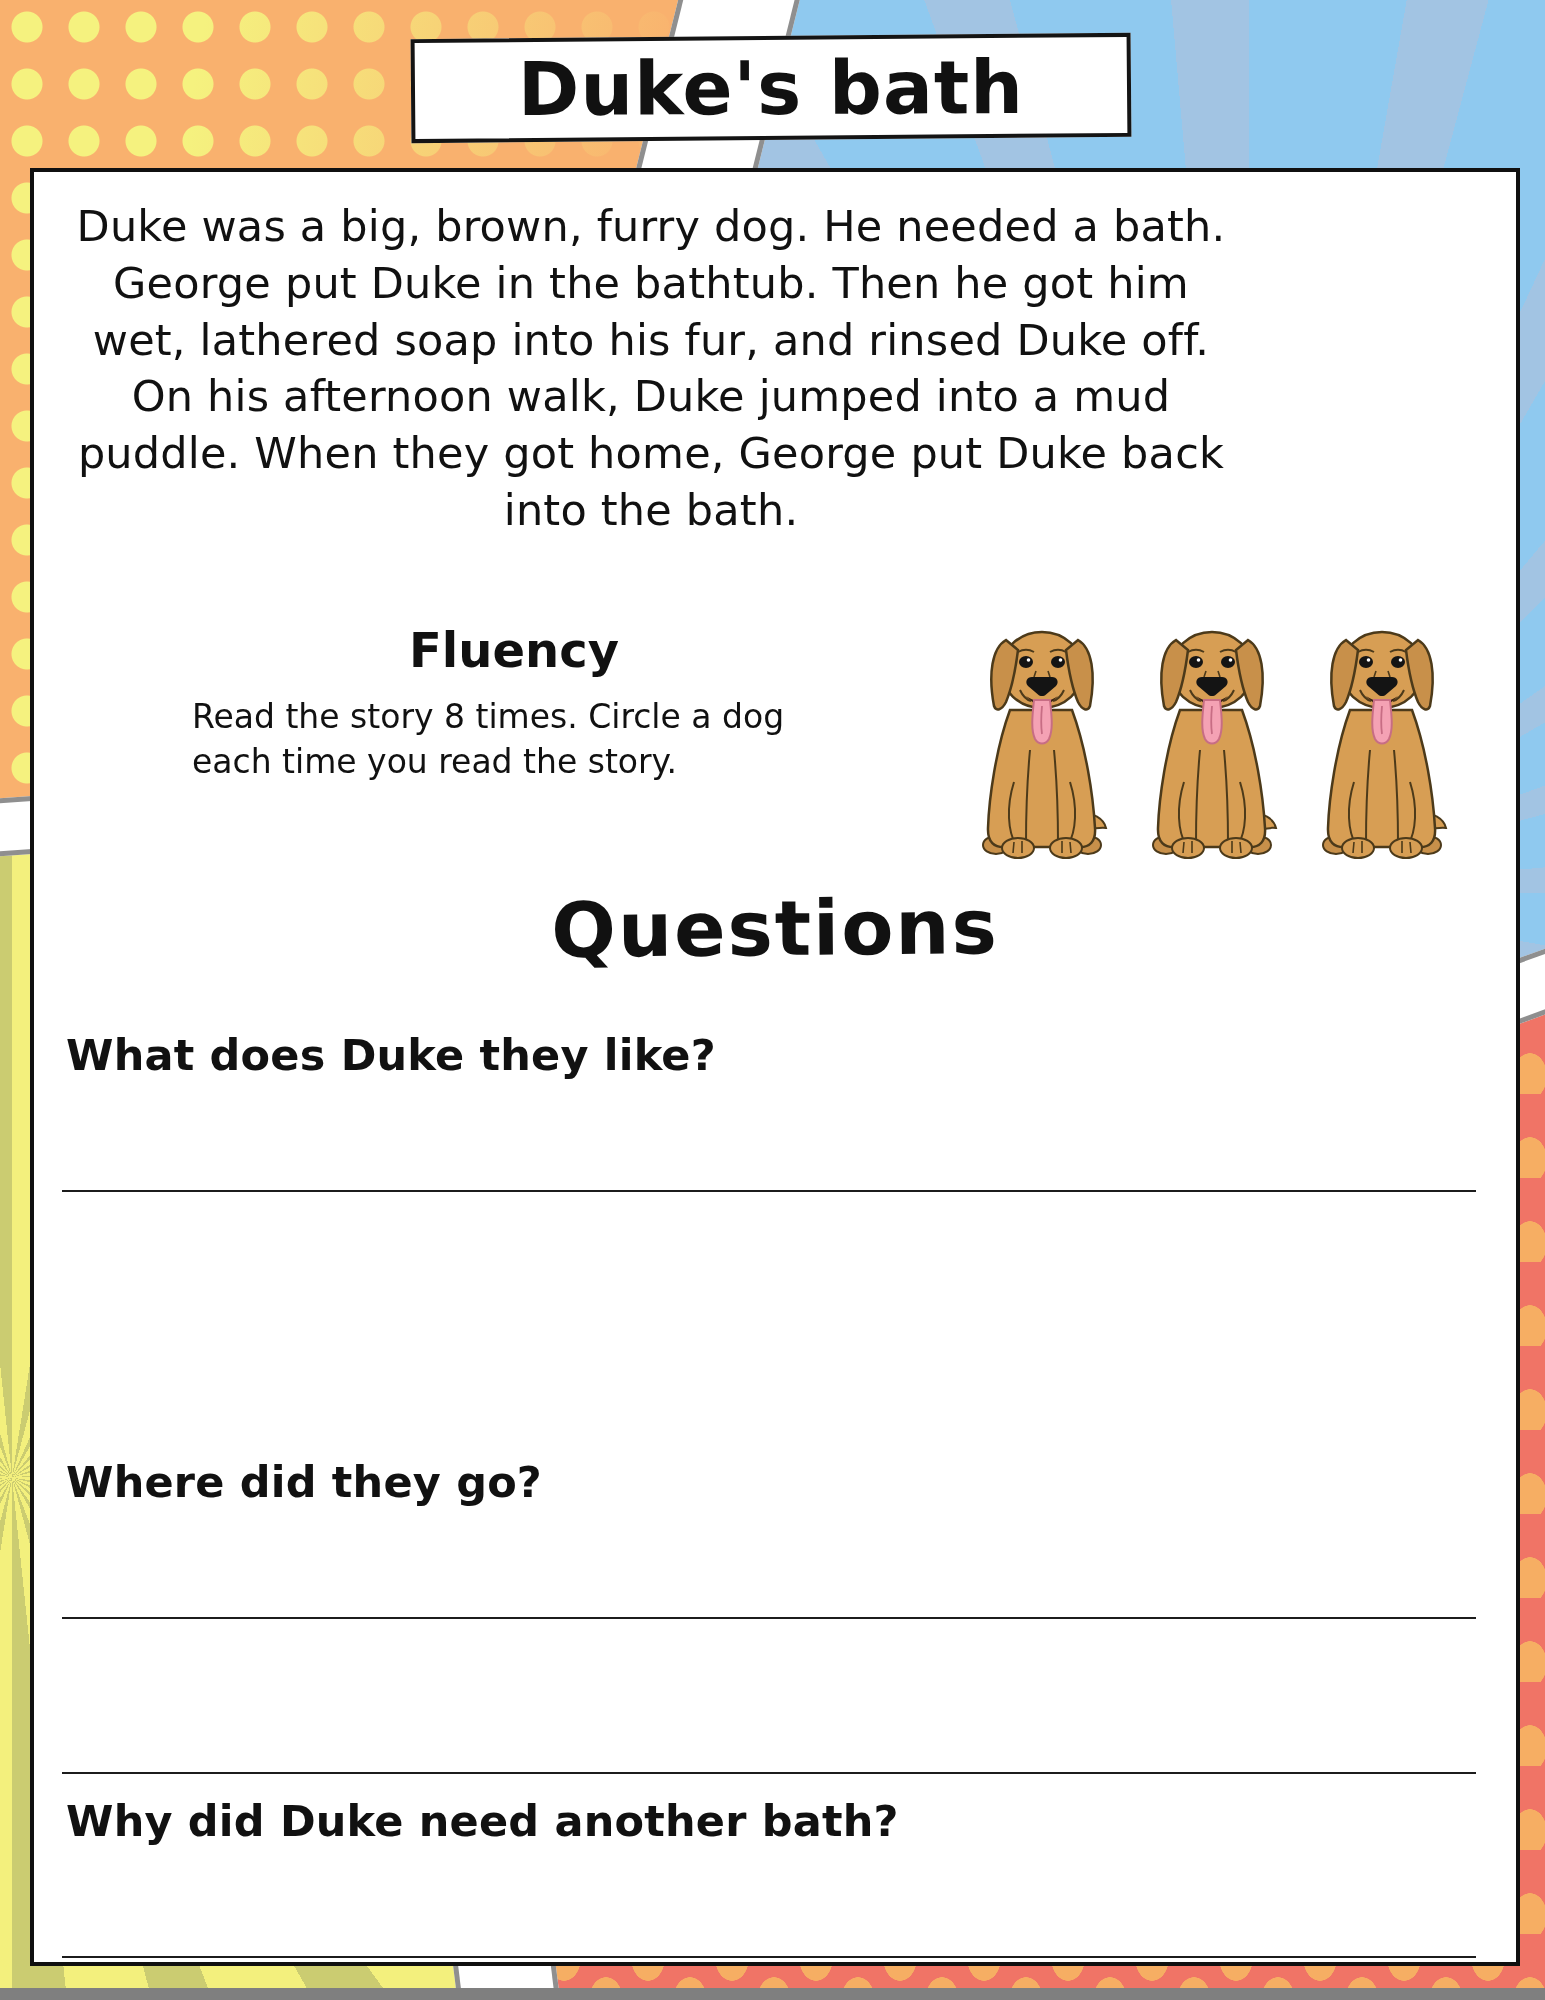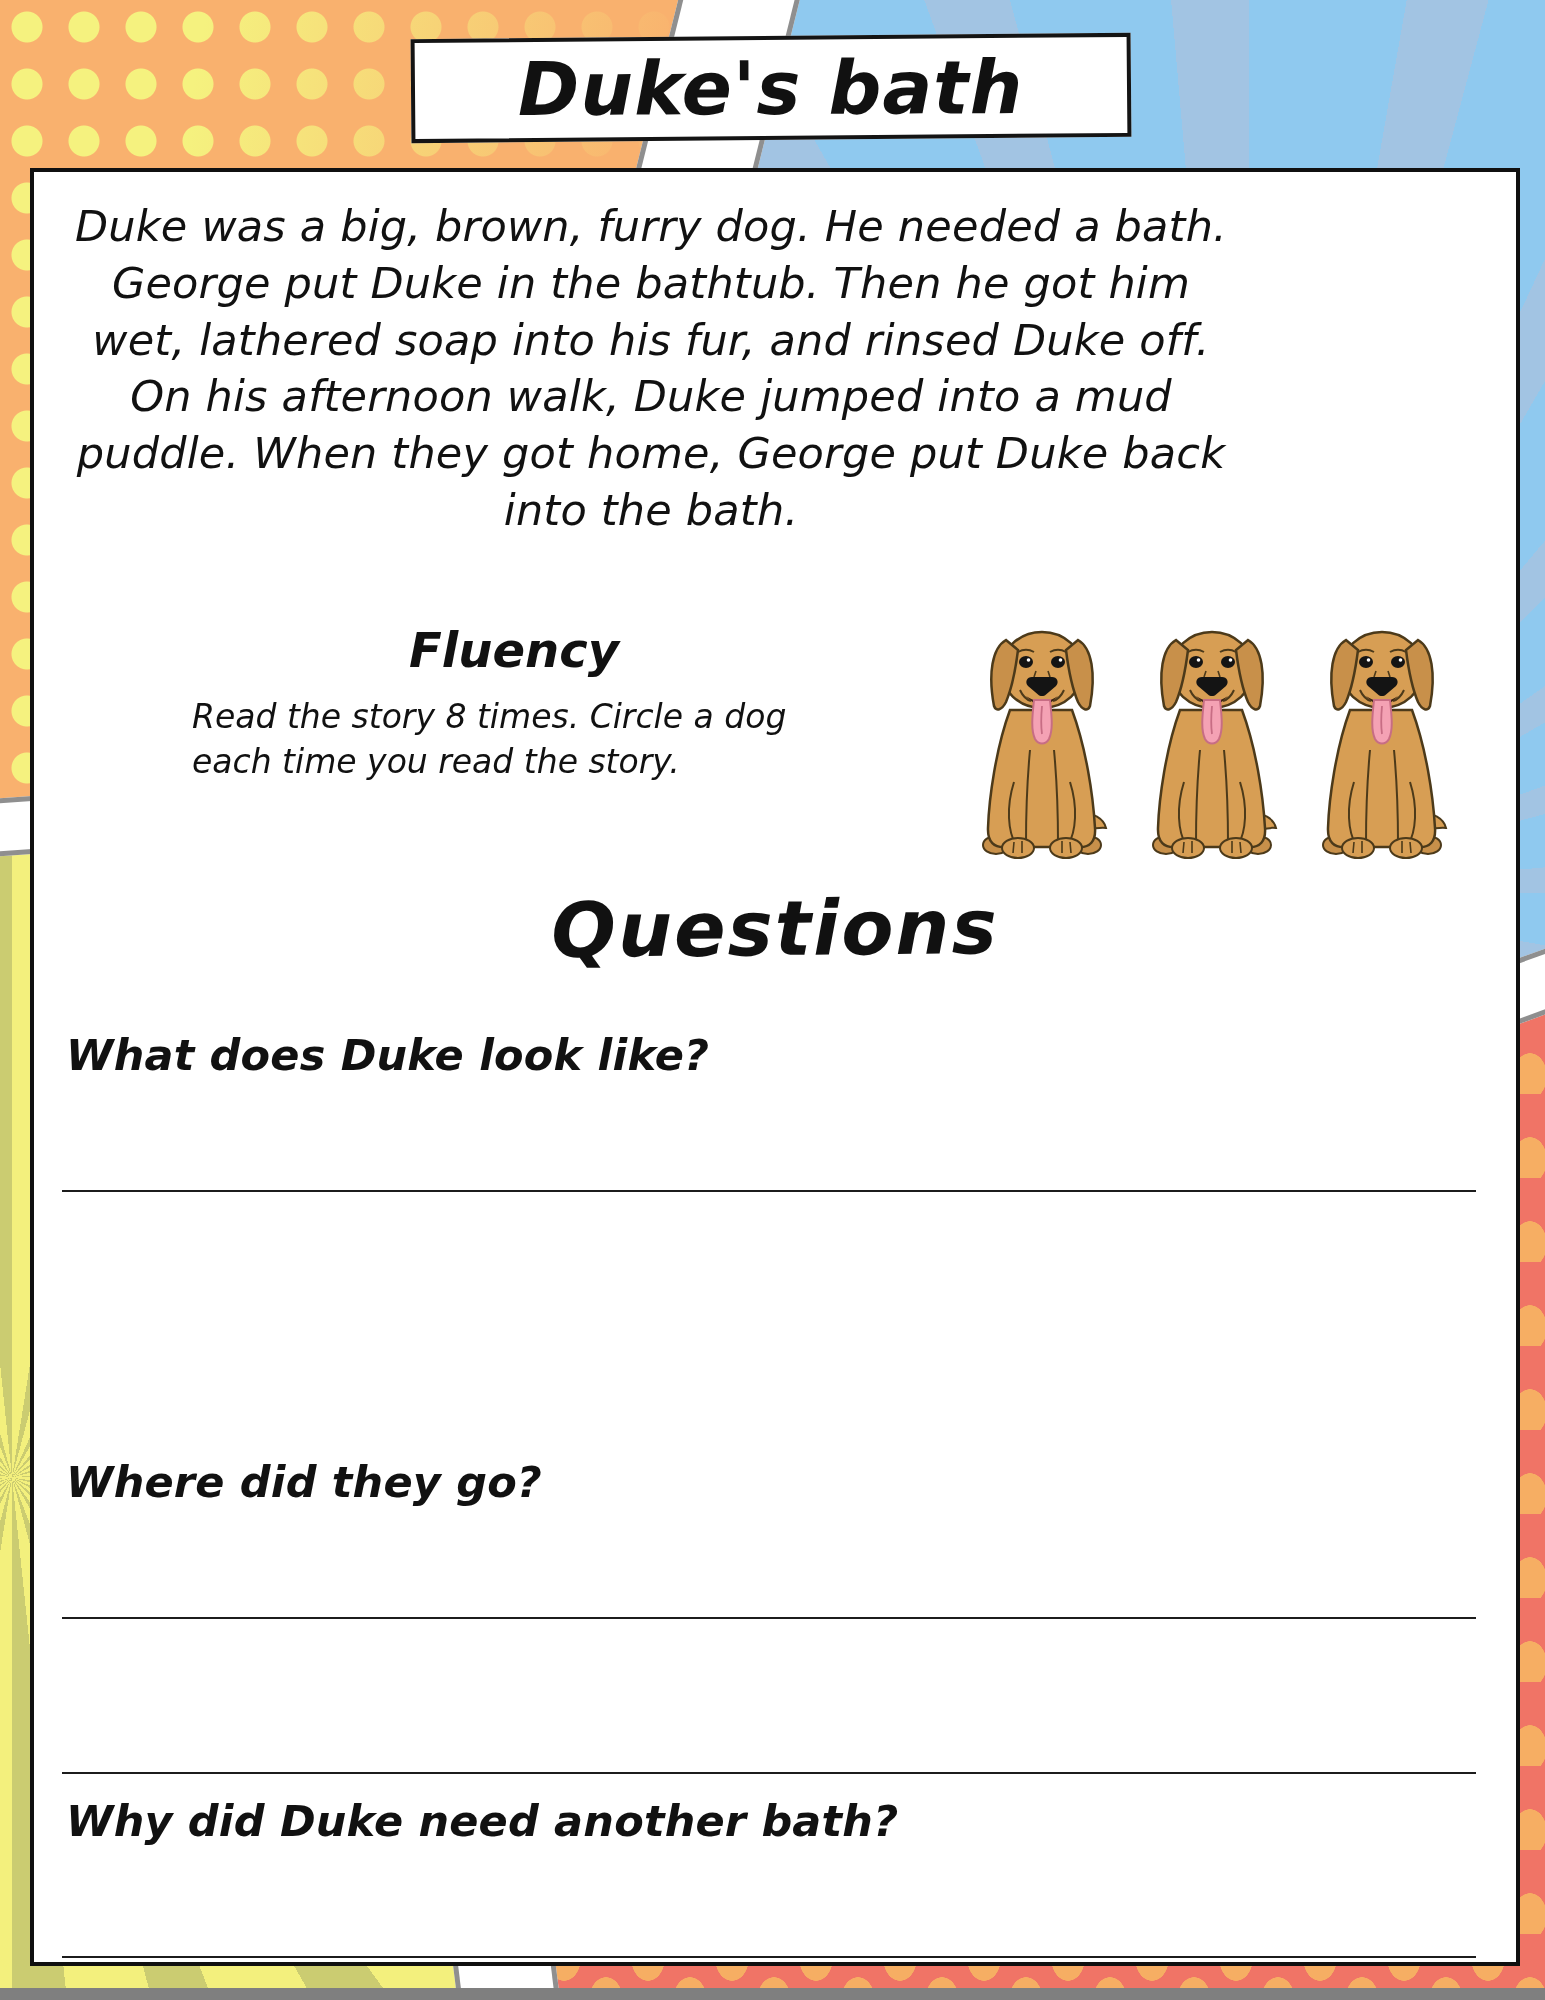--- a/index.html
+++ b/index.html
@@ -2,21 +2,20 @@
 <html><head>
 <meta charset="utf-8">
 <style>
   html,body{margin:0;padding:0;background:#ffffff;}
   .page{
     position:relative;
     width:1545px;height:2000px;
     overflow:hidden;
     font-family:"DejaVu Sans", sans-serif;
     color:#111;
-    font-style:italic;
   }
   
   .panel{position:absolute;}
   .panel-orange{
     left:0;top:0;width:800px;height:815px;
     background-color:#F9B16E;
     background-image:
       linear-gradient(100deg, rgba(249,177,110,0) 22%, #F9B16E 74%),
       radial-gradient(circle at 27px 27px, #F5F27F 15px, rgba(0,0,0,0) 16px);
     background-size:100% 100%, 57px 57px;
@@ -216,21 +215,21 @@
         <path d="M50 74 Q66 93 82 74 Q66 85 50 74 Z" fill="#3A2414"></path>
         <path d="M44 68 Q48 77 55 79 M88 68 Q84 77 77 79" stroke="#4C3A1A" stroke-width="2" fill="none"></path>
         <path d="M58 78 C56 96 55 108 59 117 C62.5 123 69.5 123 73 117 C77 108 76 96 74 78 Z" fill="#F4A2B4" stroke="#C76D84" stroke-width="2"></path>
         <path d="M66 84 C65 95 65 105 66 112" stroke="#C76D84" stroke-width="1.8" fill="none"></path>
       </svg>
     </div>
 
     <h2 class="qhead">Questions</h2>
 
     <div class="qa qa1">
-      <div class="qtext">What does Duke look like?</div>
+      <div class="qtext">What does Duke they like?</div>
       <div class="aline"></div>
     </div>
     <div class="qa qa3">
       <div class="qtext">Where did they go?</div>
       <div class="aline"></div>
     </div>
     <div class="qa qa4">
       <div class="aline"></div>
     </div>
     <div class="qa qa5">

